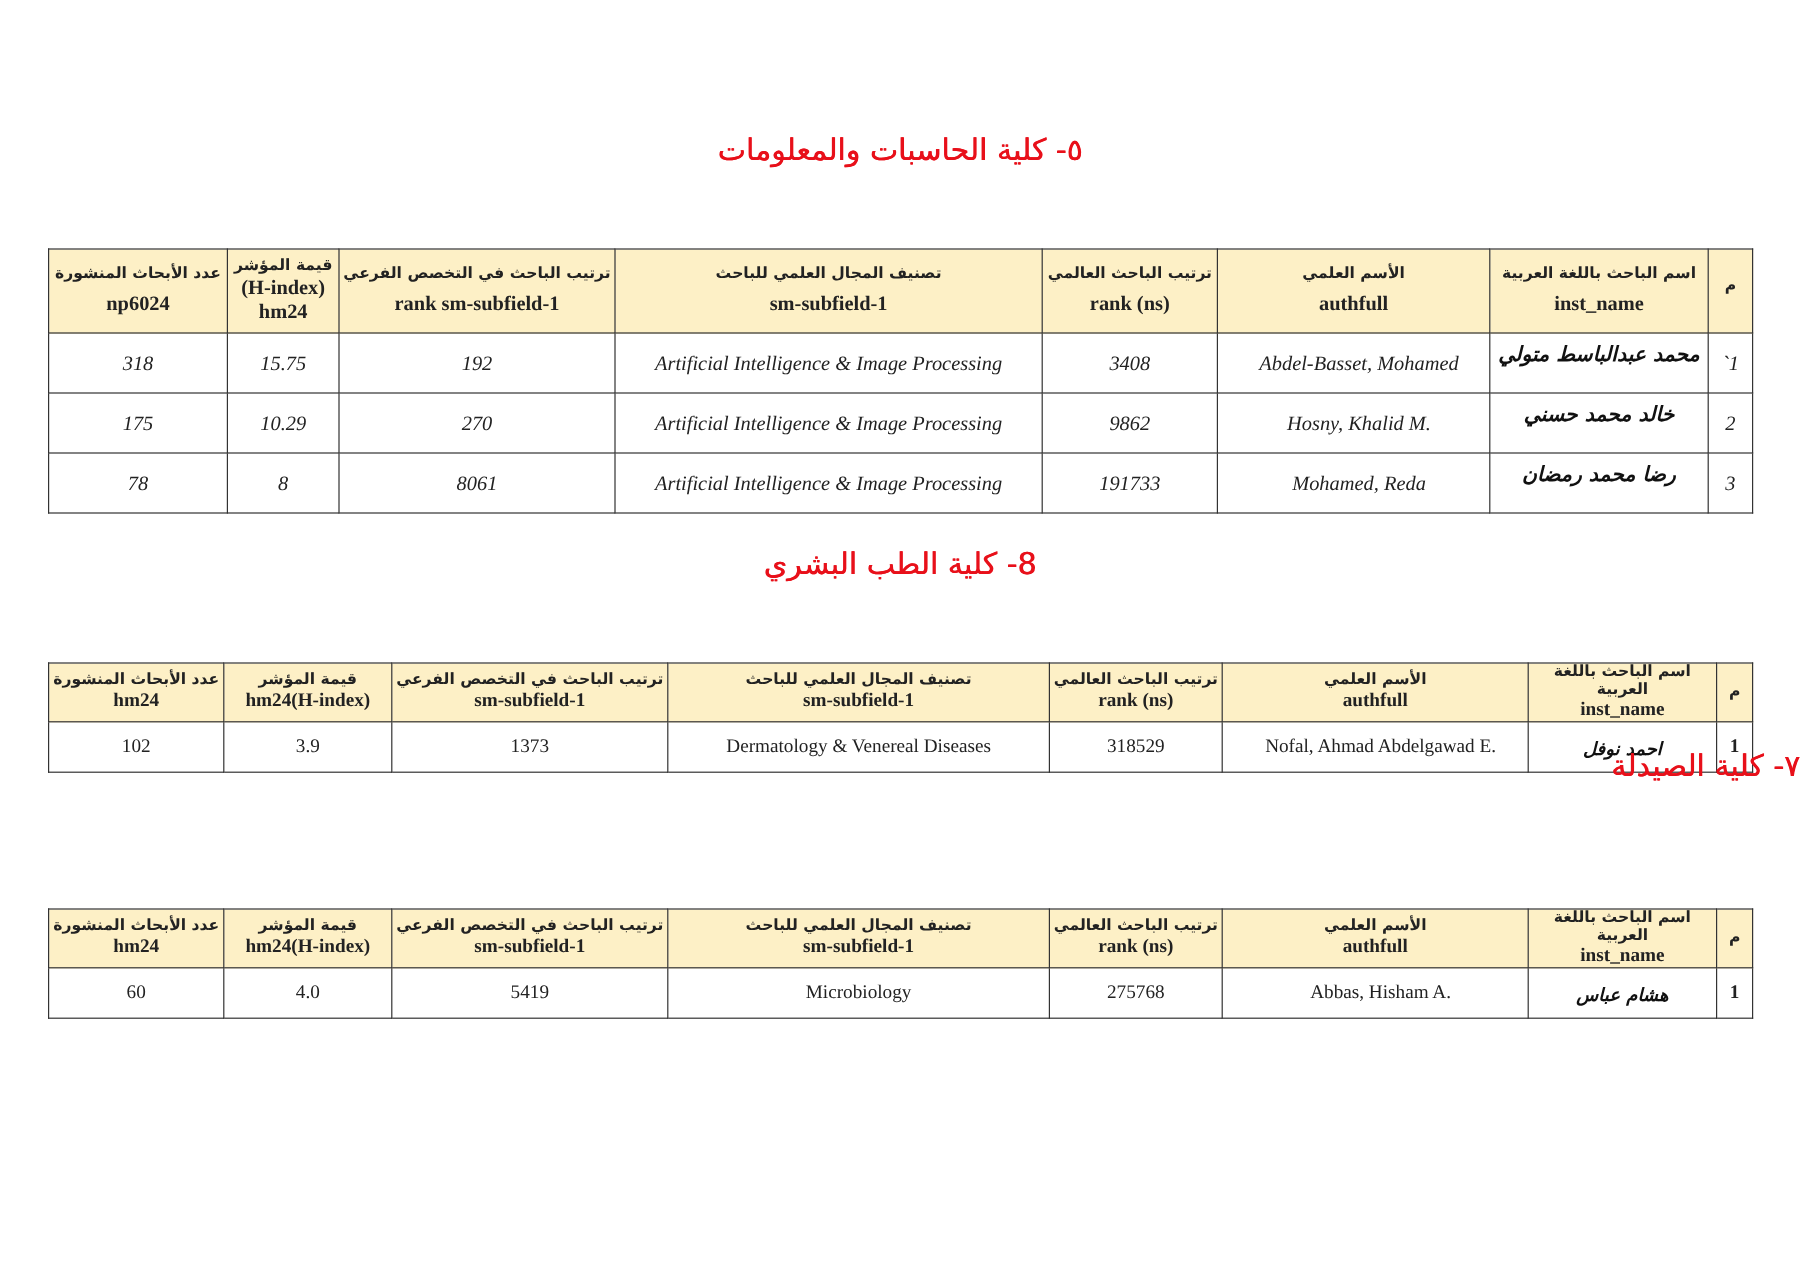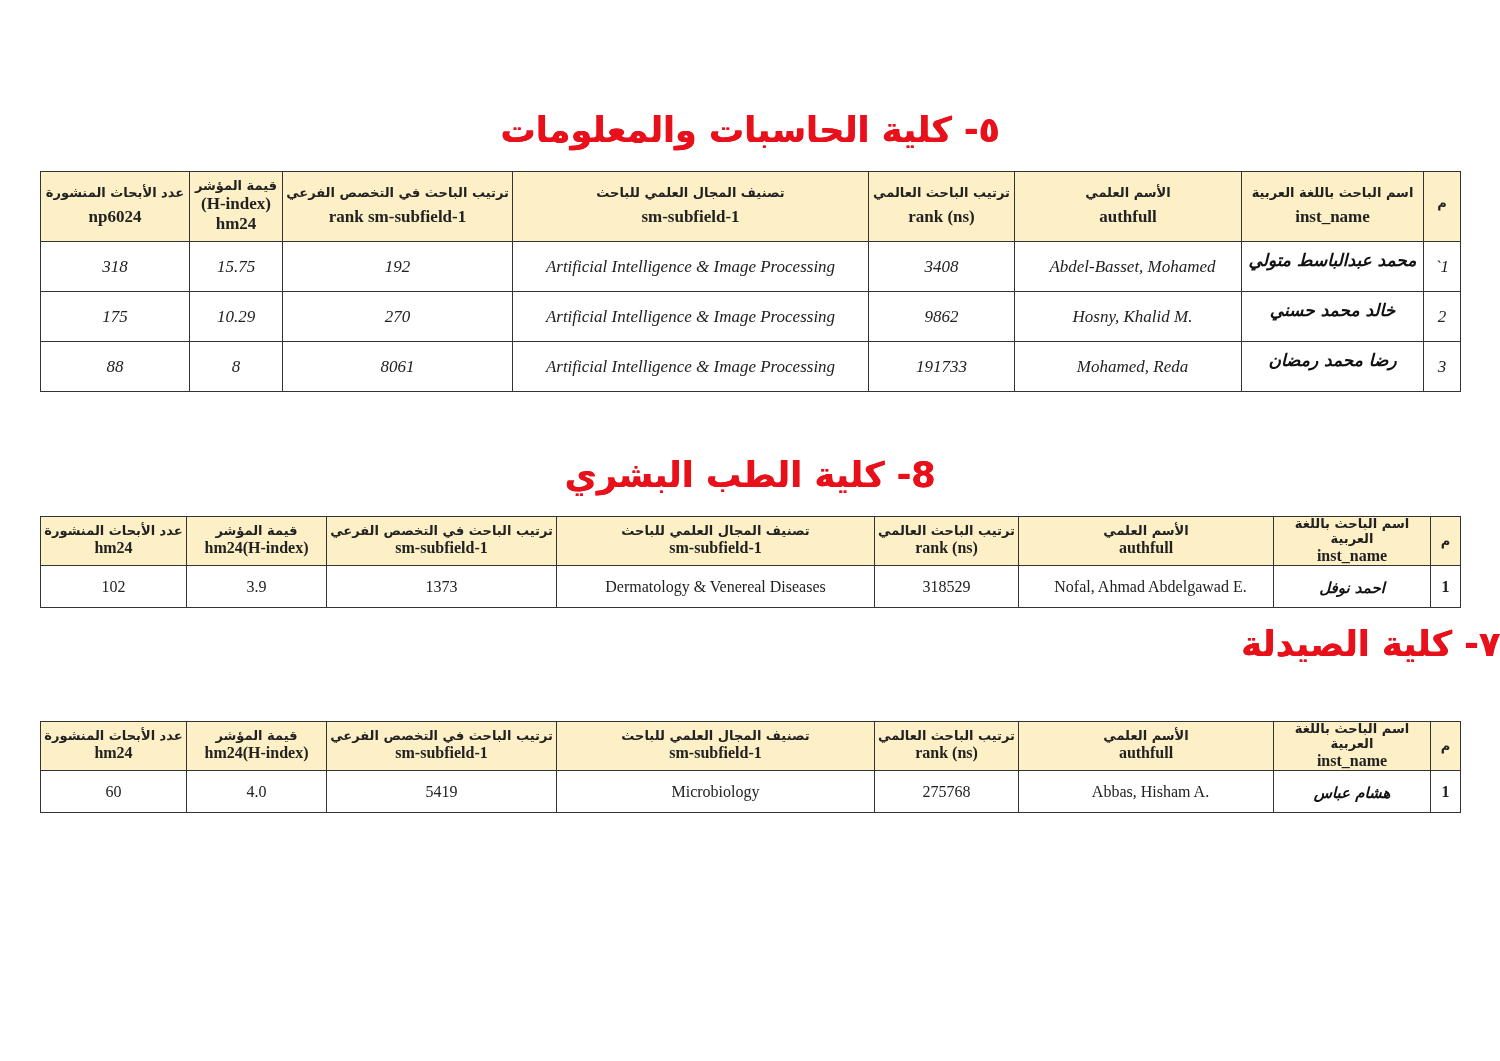--- a/index.html
+++ b/index.html
@@ -1,28 +1,28 @@
 <!DOCTYPE html>
 <html><head>
 <meta charset="utf-8">
 <style>
   * { box-sizing: border-box; margin: 0; padding: 0; }
   html, body { width: 1500px; height: 1061px; background: #ffffff; overflow: hidden; }
   body { position: relative; font-family: "Liberation Serif", "DejaVu Serif", serif; color: #222; }
 
   .section-title {
     position: absolute; left: 0; width: 1500px; text-align: center;
-    font-family: "DejaVu Sans", sans-serif; font-weight: bold;
-    color: #e8101a; font-size: 35px; direction: rtl;
+    font-family: "DejaVu Sans", sans-serif; font-weight: normal;
+    color: #e8101a; font-size: 25px; direction: rtl;
     text-shadow: 0.5px 0 0 #e8101a;
   }
 
   table.grid {
     position: absolute; left: 40px; width: 1420px;
-    border-collapse: collapse; table-layout: fixed; direction: ltr;
+    border-collapse: collapse; table-layout: fixed; direction: ltr; margin-top: 36px;
   }
   table.grid td, table.grid th {
     border: 1.5px solid #333; text-align: center; vertical-align: middle;
   }
   table.grid th {
     background: #fdf0c6; font-weight: normal; line-height: 1.15;
   }
   .ar-h { font-family: "DejaVu Sans", sans-serif; font-size: 13px; font-weight: bold; direction: rtl; display: block; color: #222; }
   .en-h { font-family: "Liberation Serif", serif; font-size: 17px; font-weight: bold; display: block; color: #222; }
 
@@ -112,21 +112,21 @@
     <td>175</td>
     <td>10.29</td>
     <td>270</td>
     <td>Artificial Intelligence &amp; Image Processing</td>
     <td>9862</td>
     <td class="left">Hosny, Khalid M.</td>
     <td class="arname">خالد محمد حسني</td>
     <td class="idx">2</td>
   </tr>
   <tr>
-    <td>88</td>
+    <td>78</td>
     <td>8</td>
     <td>8061</td>
     <td>Artificial Intelligence &amp; Image Processing</td>
     <td>191733</td>
     <td class="left">Mohamed, Reda</td>
     <td class="arname">رضا محمد رمضان</td>
     <td class="idx">3</td>
   </tr>
 </tbody>
   </table>

